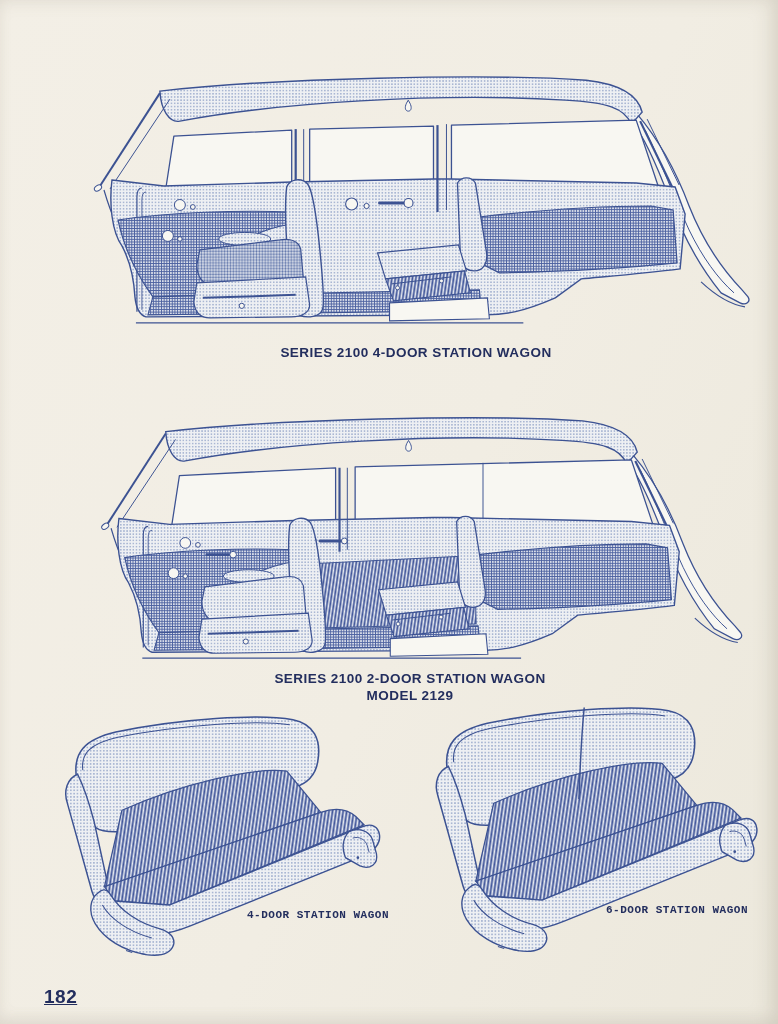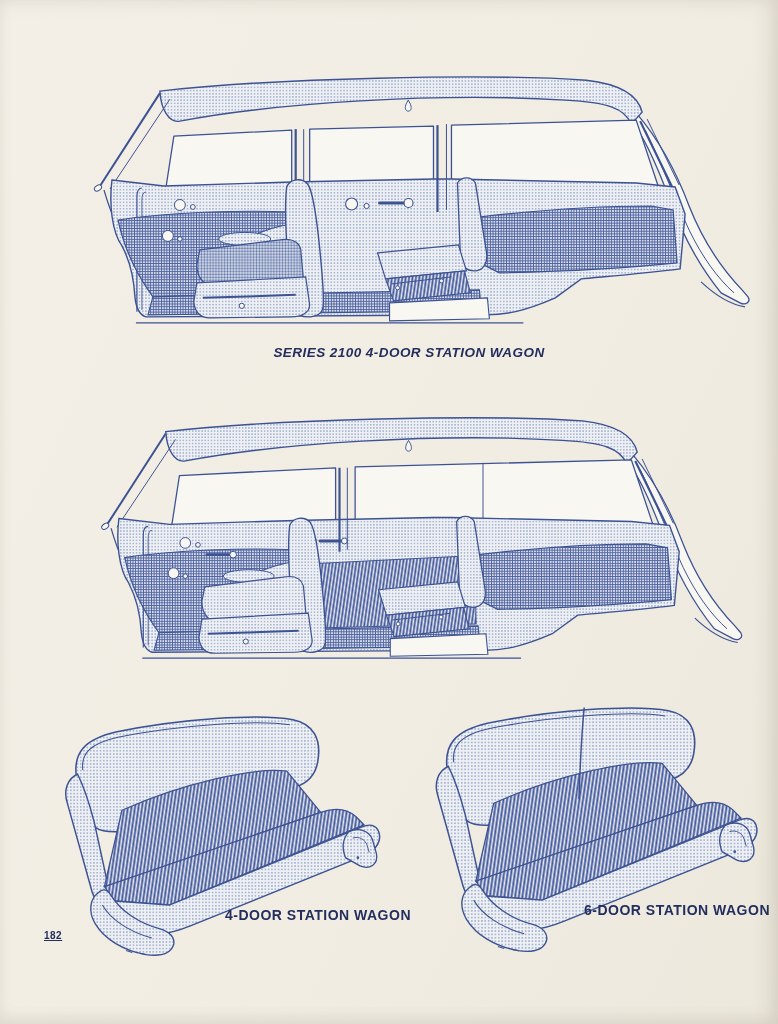--- a/index.html
+++ b/index.html
@@ -9,23 +9,23 @@
     box-shadow:inset -8px 0 18px rgba(140,130,110,.18), inset 0 -6px 14px rgba(140,130,110,.08);
     font-family:"Liberation Sans", sans-serif;
   }
   .illo{position:absolute;}
   .illo svg{display:block;width:100%;height:100%;}
   .cap{
     position:absolute;text-align:center;font-weight:700;
     letter-spacing:.45px;line-height:17px;font-size:13.5px;
   }
   .cap .ln{white-space:nowrap;}
-  .cap.seatcap{font-size:14px;letter-spacing:.5px;}
+  .cap.seatcap{font-size:11px;letter-spacing:.5px;font-family:Liberation Mono, monospace;}
   .pageno{
-    position:absolute;left:44px;top:930px;font-weight:700;font-size:10px;letter-spacing:.5px;text-decoration:underline;
+    position:absolute;left:44px;top:986px;font-weight:700;font-size:19px;letter-spacing:.5px;text-decoration:underline;
   }
 </style>
 </head>
 <body>
 
 <div class="sheet">
 
   <div class="illo" id="illo-w4" style="left:90px;top:76px;width:664px;height:252px;">
       <svg viewBox="0 0 665 252" xmlns="http://www.w3.org/2000/svg">
         <defs>
@@ -88,21 +88,21 @@
         <path d="M288 177 L369 169 L377 195 L296 203 Z" fill="url(#dt-w4)" stroke="#3c5292" stroke-width="1.2"></path>
         <path d="M296 203 L375 195 L381 217 L304 225 Z" fill="url(#st-w4)" stroke="#3c5292" stroke-width="1.1"></path>
         <path d="M302 208 L362 201" stroke="#3c5292" stroke-width="1" fill="none"></path>
         <circle cx="308" cy="212" r="2" fill="#f8f7f2" stroke="#3c5292" stroke-width="0.9"></circle>
         <circle cx="352" cy="205" r="2" fill="#f8f7f2" stroke="#3c5292" stroke-width="0.9"></circle>
         <path d="M300 227 L398 222 L400 243 L300 245 Z" fill="#f8f7f2" stroke="#3c5292" stroke-width="1.1"></path>
         <path d="M46 247 L434 247" stroke="#3c5292" stroke-width="1.2" fill="none"></path>
       </svg>
     </div>
 
-  <div class="cap" style="left: 129px; top: 344px; width: 560px; color: rgb(35, 46, 94); font-style: italic;">
+  <div class="cap" style="left: 136px; top: 344px; width: 560px; color: rgb(35, 46, 94);">
     <div class="ln">SERIES 2100 4-DOOR STATION WAGON</div>
   </div>
 
   <div class="illo" id="illo-w2" style="left:97px;top:417px;width:650px;height:246px;">
       <svg viewBox="0 0 665 252" xmlns="http://www.w3.org/2000/svg">
         <defs>
     <pattern id="dt-w2" width="3.2" height="3.2" patternUnits="userSpaceOnUse">
       <rect width="3.2" height="3.2" fill="#eef0f3"></rect>
       <circle cx="1.6" cy="1.6" r="0.8" fill="#93a4c9"></circle>
     </pattern>
@@ -161,20 +161,24 @@
         <path d="M288 177 L369 169 L377 195 L296 203 Z" fill="url(#dt-w2)" stroke="#3c5292" stroke-width="1.2"></path>
         <path d="M296 203 L375 195 L381 217 L304 225 Z" fill="url(#st-w2)" stroke="#3c5292" stroke-width="1.1"></path>
         <path d="M302 208 L362 201" stroke="#3c5292" stroke-width="1" fill="none"></path>
         <circle cx="308" cy="212" r="2" fill="#f8f7f2" stroke="#3c5292" stroke-width="0.9"></circle>
         <circle cx="352" cy="205" r="2" fill="#f8f7f2" stroke="#3c5292" stroke-width="0.9"></circle>
         <path d="M300 227 L398 222 L400 243 L300 245 Z" fill="#f8f7f2" stroke="#3c5292" stroke-width="1.1"></path>
         <path d="M46 247 L434 247" stroke="#3c5292" stroke-width="1.2" fill="none"></path>
       </svg>
     </div>
 
+  <div class="cap" style="left: 130px; top: 670px; width: 560px; color: rgb(35, 46, 94);">
+    <div class="ln">SERIES 2100 2-DOOR STATION WAGON</div>
+    <div class="ln">MODEL 2129</div>
+  </div>
 
   <div class="illo" id="seat-4" style="left:56px;top:706px;width:340px;height:256px;">
       <svg viewBox="0 0 330 248" xmlns="http://www.w3.org/2000/svg">
         <defs>
     <pattern id="dt-s4" width="3.2" height="3.2" patternUnits="userSpaceOnUse">
       <rect width="3.2" height="3.2" fill="#eef0f3"></rect>
       <circle cx="1.6" cy="1.6" r="0.8" fill="#93a4c9"></circle>
     </pattern>
     <pattern id="dn-s4" width="2.9" height="2.9" patternUnits="userSpaceOnUse">
       <rect width="2.9" height="2.9" fill="#e2e6ee"></rect>

